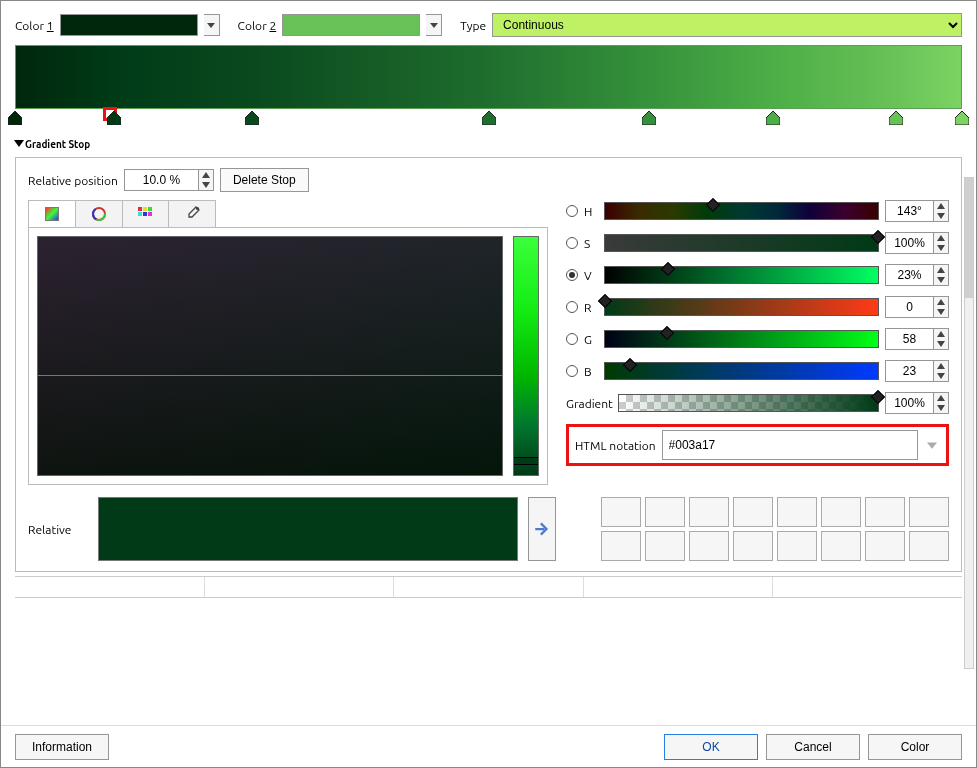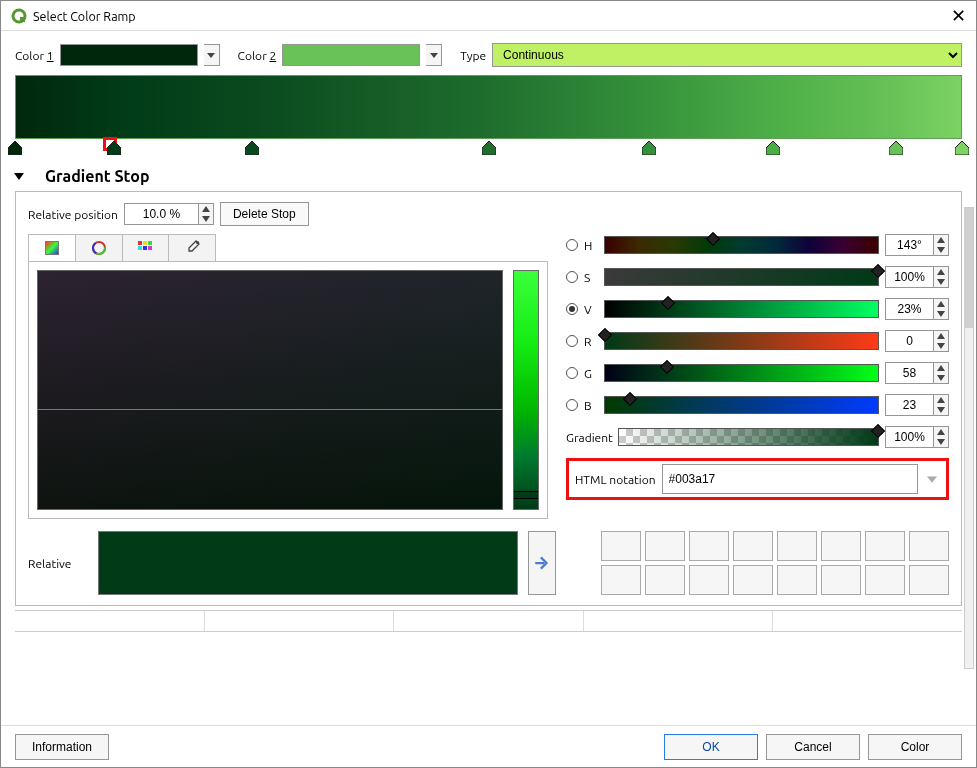--- a/index.html
+++ b/index.html
@@ -19,21 +19,21 @@
   .ddarrow svg { width:8px; height:8px; }
   select.type { flex:1; height:24px; border:1px solid #969696; background:#bef264; padding:2px 6px; font-size:12px; }
   
   .ramp-wrap { margin-top:4px; position:relative; }
   .ramp { height:64px; border:1px solid #5f9e56; background: linear-gradient(to right, #00270c 0%, #003a17 10%, #0a491e 25%, #1f6e2e 50%, #34903a 66%, #4cae47 80%, #68c257 93%, #7cd362 100%); }
   .stops-bar { height:16px; margin-top:2px; position:relative; }
   .stopmarker { position:absolute; top:0; width:14px; height:14px; transform:translateX(-50%); cursor:pointer; }
   .stopmarker svg { width:14px; height:14px; display:block; }
   .stopmarker.highlight { border:3px solid #e11; padding:1px; top:-4px; }
   
-  .sect-head { display:flex; align-items:center; font-weight:bold; font-size:16px; margin: 10px 0 6px -2px; gap:20px; cursor:pointer; }
+  .sect-head { display:flex; align-items:center; font-weight:bold; font-size:10px; margin: 10px 0 6px -2px; gap:0; cursor:pointer; }
   .arrowdn svg { width:12px; height:12px; }
   .gsect { border:1px solid #bbb; padding:10px 12px; position:relative; }
   .spin { display:inline-flex; }
   .spin input { width:74px; height:22px; border:1px solid #969696; border-right:none; font-size:12px; padding:2px 4px; text-align:center; }
   .spin .arrows { width:16px; border:1px solid #969696; display:flex; flex-direction:column; background:#f5f5f5; }
   .spin .arrows div { flex:1; display:flex; align-items:center; justify-content:center; cursor:pointer; }
   .spin .arrows svg { width:8px; height:6px; }
   .btn { height:24px; border:1px solid #969696; background:#f9f9f9; padding:3px 12px; cursor:pointer; font-size:12px; }
   
   .picker-region { display:flex; gap:18px; margin-top:6px; }
@@ -88,30 +88,20 @@
   .footer .fbtn { width:94px; height:26px; border:1px solid #969696; background:#f6f6f6; cursor:pointer; font-size:12px;}
   .footer .fbtn.primary { border:1px solid #2a7de1; color:#0a4aa8; }
   
   .tri { fill:#444; }
 </style>
 </head>
 <body>
 
 <div class="window">
 
-  <div class="titlebar">
-    <span class="qicon">
-      <svg viewBox="0 0 16 16">
-          <circle cx="8" cy="8" r="6" fill="none" stroke="#589632" stroke-width="3"></circle>
-          <rect x="9" y="9" width="5" height="5" fill="#589632"></rect>
-        </svg>
-    </span>
-    <span class="title">Select Color Ramp</span>
-    <span class="close">✕</span>
-  </div>
 
   <div class="content">
 
     <div class="row">
       <span>Color <span class="underline" title="Color 1">1</span></span>
       <span class="swatchbtn" style="background:#00270c"></span>
       <span class="ddarrow">
           <svg viewBox="0 0 8 8">
             <polygon class="tri" points="0,2 8,2 4,7"></polygon>
           </svg>

